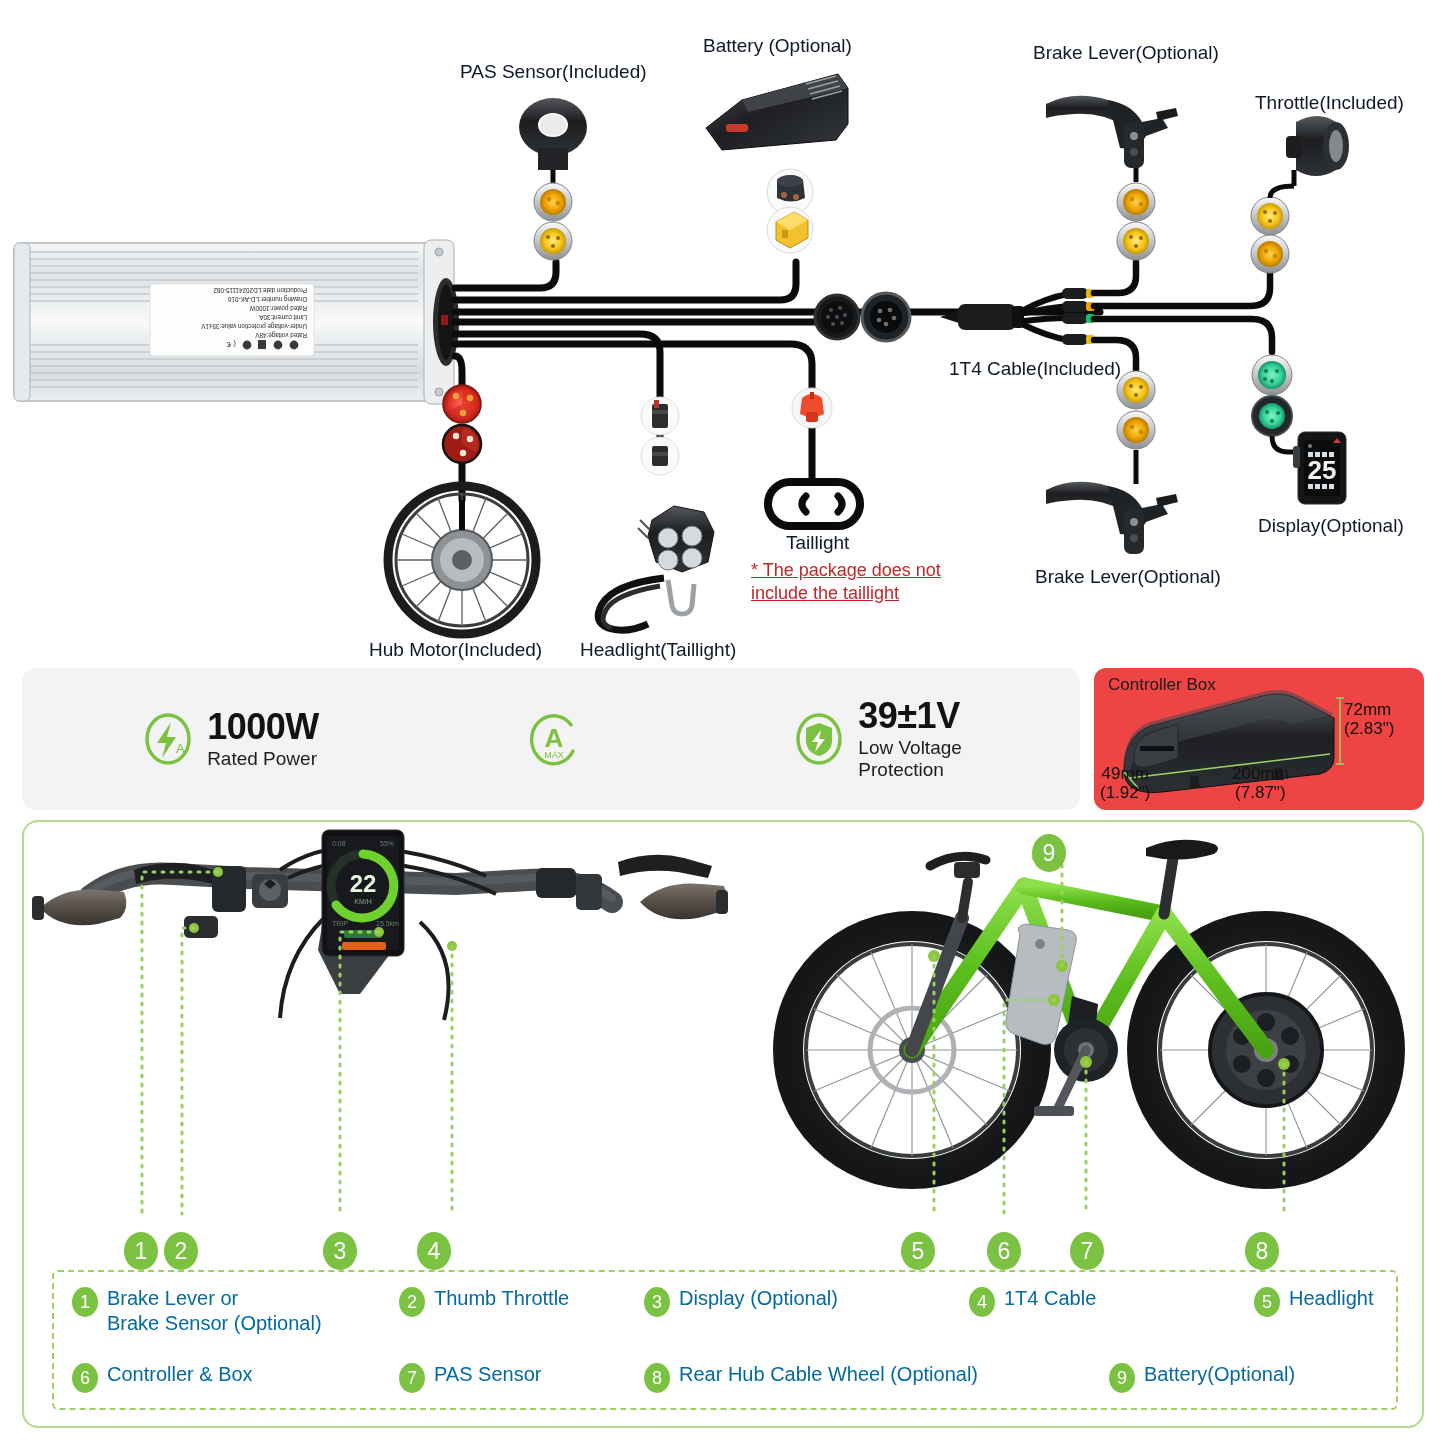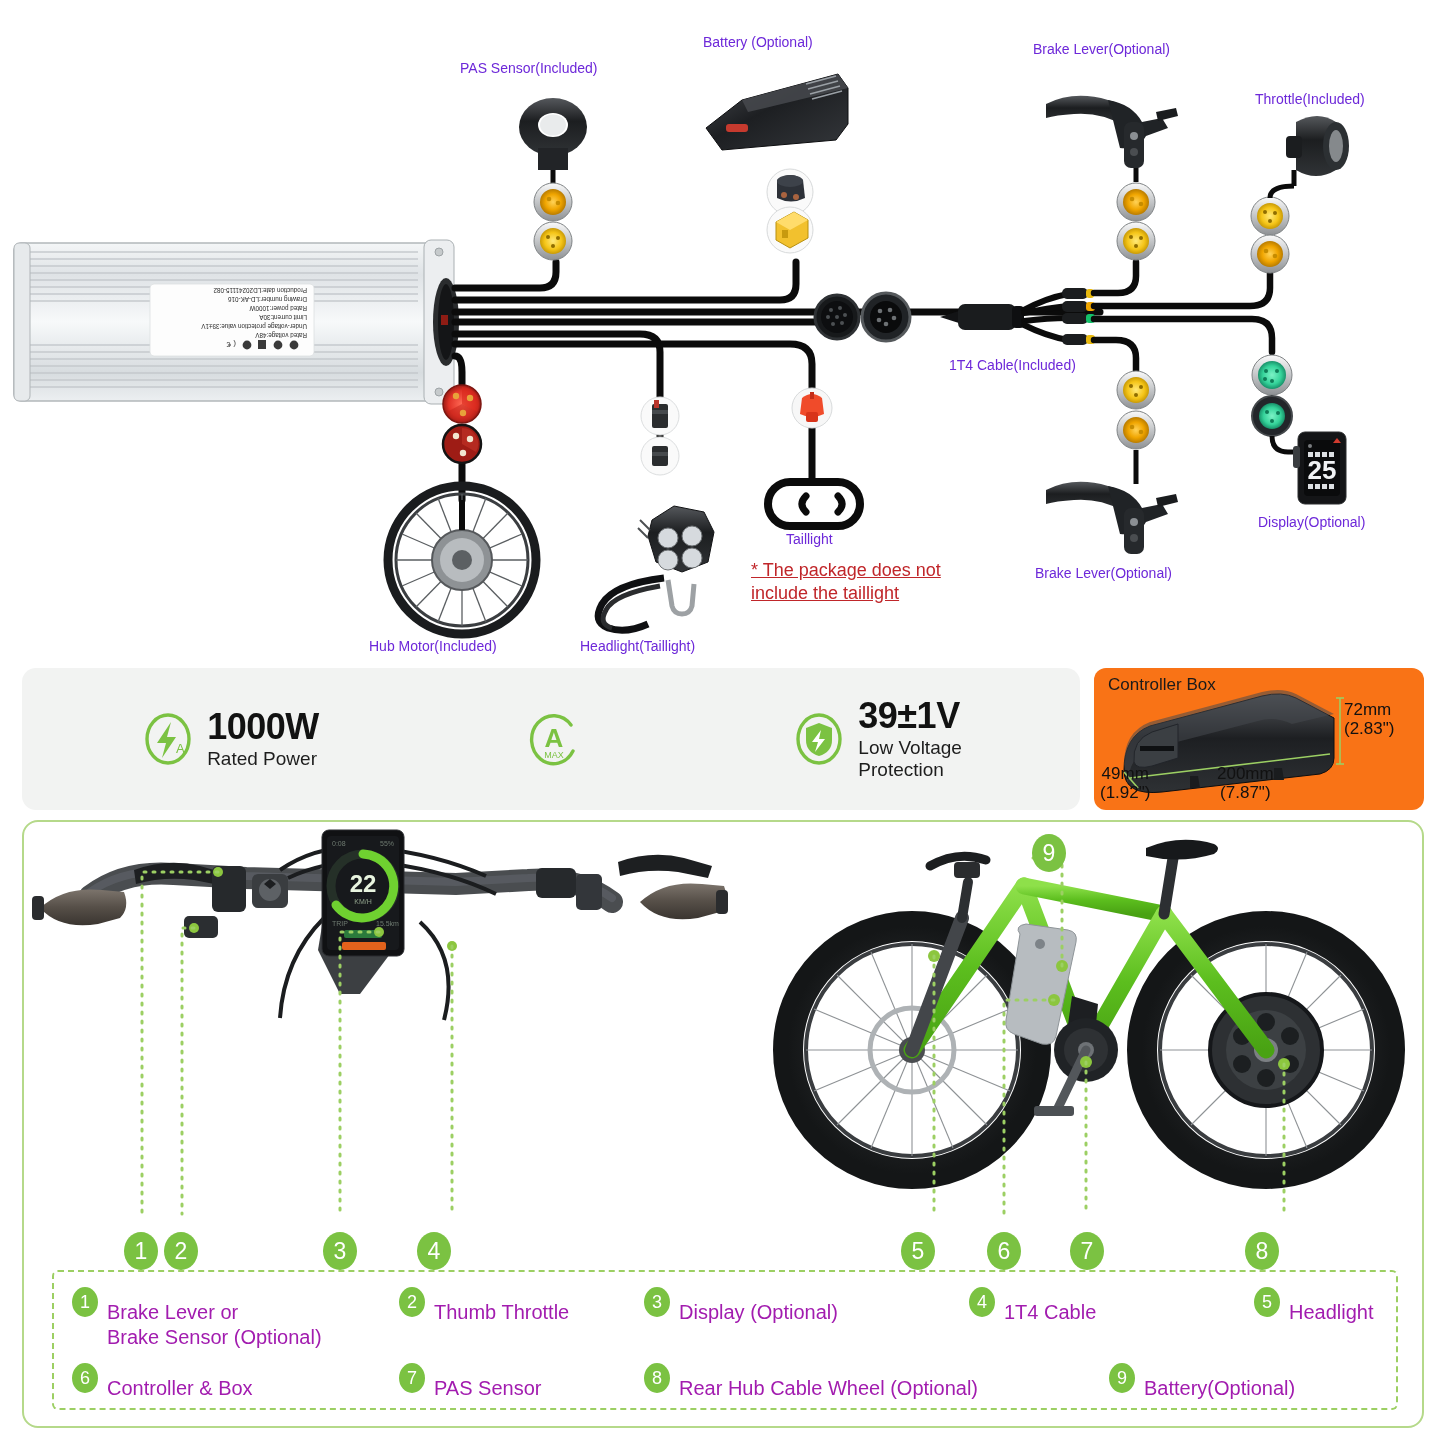--- a/index.html
+++ b/index.html
@@ -1,59 +1,59 @@
 <!DOCTYPE html>
 <html><head>
 <meta charset="utf-8">
 <style>
   * { box-sizing: border-box; margin: 0; padding: 0; }
   html, body { width: 1445px; height: 1445px; background: #ffffff; }
   body { font-family: "Liberation Sans", sans-serif; position: relative; overflow: hidden; }
 
-  .lbl { position: absolute; font-size: 14px; color: #6d28d9; white-space: nowrap; line-height: 1.25; }
+  .lbl { position: absolute; font-size: 19px; color: #0f172a; white-space: nowrap; line-height: 1.25; }
   .lbl.red { color: #c0262a; font-size: 18px; white-space: normal; text-decoration: underline; }
 
   
   #wiring { position: absolute; left: 0; top: 0; width: 1445px; height: 668px; }
 
   
   #specbar {
     position: absolute; left: 22px; top: 668px; width: 1058px; height: 142px;
     background: #f2f3f2; border-radius: 14px;
     display: flex; align-items: center; justify-content: space-around; padding: 0 14px;
   }
   .spec { display: flex; align-items: center; gap: 11px; }
   .spec .ico { width: 56px; height: 56px; flex: 0 0 56px; }
   .spec .txt { display: flex; flex-direction: column; }
   .spec .big { font-size: 36px; font-weight: bold; color: #121212; line-height: 1.0; letter-spacing: -0.5px; }
   .spec .sub { font-size: 19px; color: #1d1d1d; line-height: 1.14; margin-top: 3px; }
 
   
-  #boxpanel { position: absolute; left: 1094px; top: 668px; width: 330px; height: 142px; background: #f97316; border-radius: 12px; }
+  #boxpanel { position: absolute; left: 1094px; top: 668px; width: 330px; height: 142px; background: #ef4444; border-radius: 12px; }
   #boxpanel .ttl { position: absolute; left: 14px; top: 7px; font-size: 17px; color: #1a1a1a; }
   .dim { position: absolute; font-size: 17px; color: #111; line-height: 1.12; text-align: center; }
 
   
   #bottom {
     position: absolute; left: 22px; top: 820px; width: 1402px; height: 608px;
     border: 2px solid #b5d98a; border-radius: 16px; background: #fff;
   }
   #photos { position: absolute; left: 0; top: 0; width: 1402px; height: 428px; }
 
   #legendbox {
     position: absolute; left: 28px; top: 448px; width: 1346px; height: 140px;
     border: 2px dashed #9ccf63; border-radius: 6px;
   }
   .lgitem { display: flex; align-items: flex-start; gap: 9px; position: absolute; }
   .bul {
     width: 26px; height: 30px; flex: 0 0 26px; border-radius: 50%;
     background: #7bc242; color: #fff; font-size: 18px; font-weight: normal;
     display: flex; align-items: center; justify-content: center; margin-top: 1px;
   }
-  .lgtxt { font-size: 20px; color: #a21caf; line-height: 1.26; white-space: pre-line; margin-top: 14px; }
+  .lgtxt { font-size: 20px; color: #0369a1; line-height: 1.26; white-space: pre-line; }
 
   
   .callout {
     position: absolute; width: 34px; height: 38px; border-radius: 50%;
     background: #7bc242; color: #fff; font-size: 23px;
     display: flex; align-items: center; justify-content: center;
   }
 </style>
 </head>
 <body>
@@ -548,21 +548,21 @@
         <path d="M242 30 H 250"></path>
         <path d="M242 96 H 250"></path>
       <path d="M36 110 L 236 86"></path>
       <path d="M30 104 L 44 120"></path>
     </g>
   </svg>
   <div class="dim" style="left:250px;top:32px;white-space:pre-line;text-align:left">72mm
 (2.83")</div>
   <div class="dim" style="left:6px;top:96px;white-space:pre-line">49mm
 (1.92")</div>
-  <div class="dim" style="left:123px;top:96px;white-space:pre-line">200mm
+  <div class="dim" style="left:138px;top:96px;white-space:pre-line">200mm
 (7.87")</div>
 </div>
 
 <div id="bottom">
 
   <svg id="photos" viewBox="0 0 1402 428">
     <defs>
       <linearGradient id="bar" x1="0" y1="0" x2="0" y2="1">
         <stop offset="0%" stop-color="#6d7073"></stop>
           <stop offset="45%" stop-color="#3c3f42"></stop>

